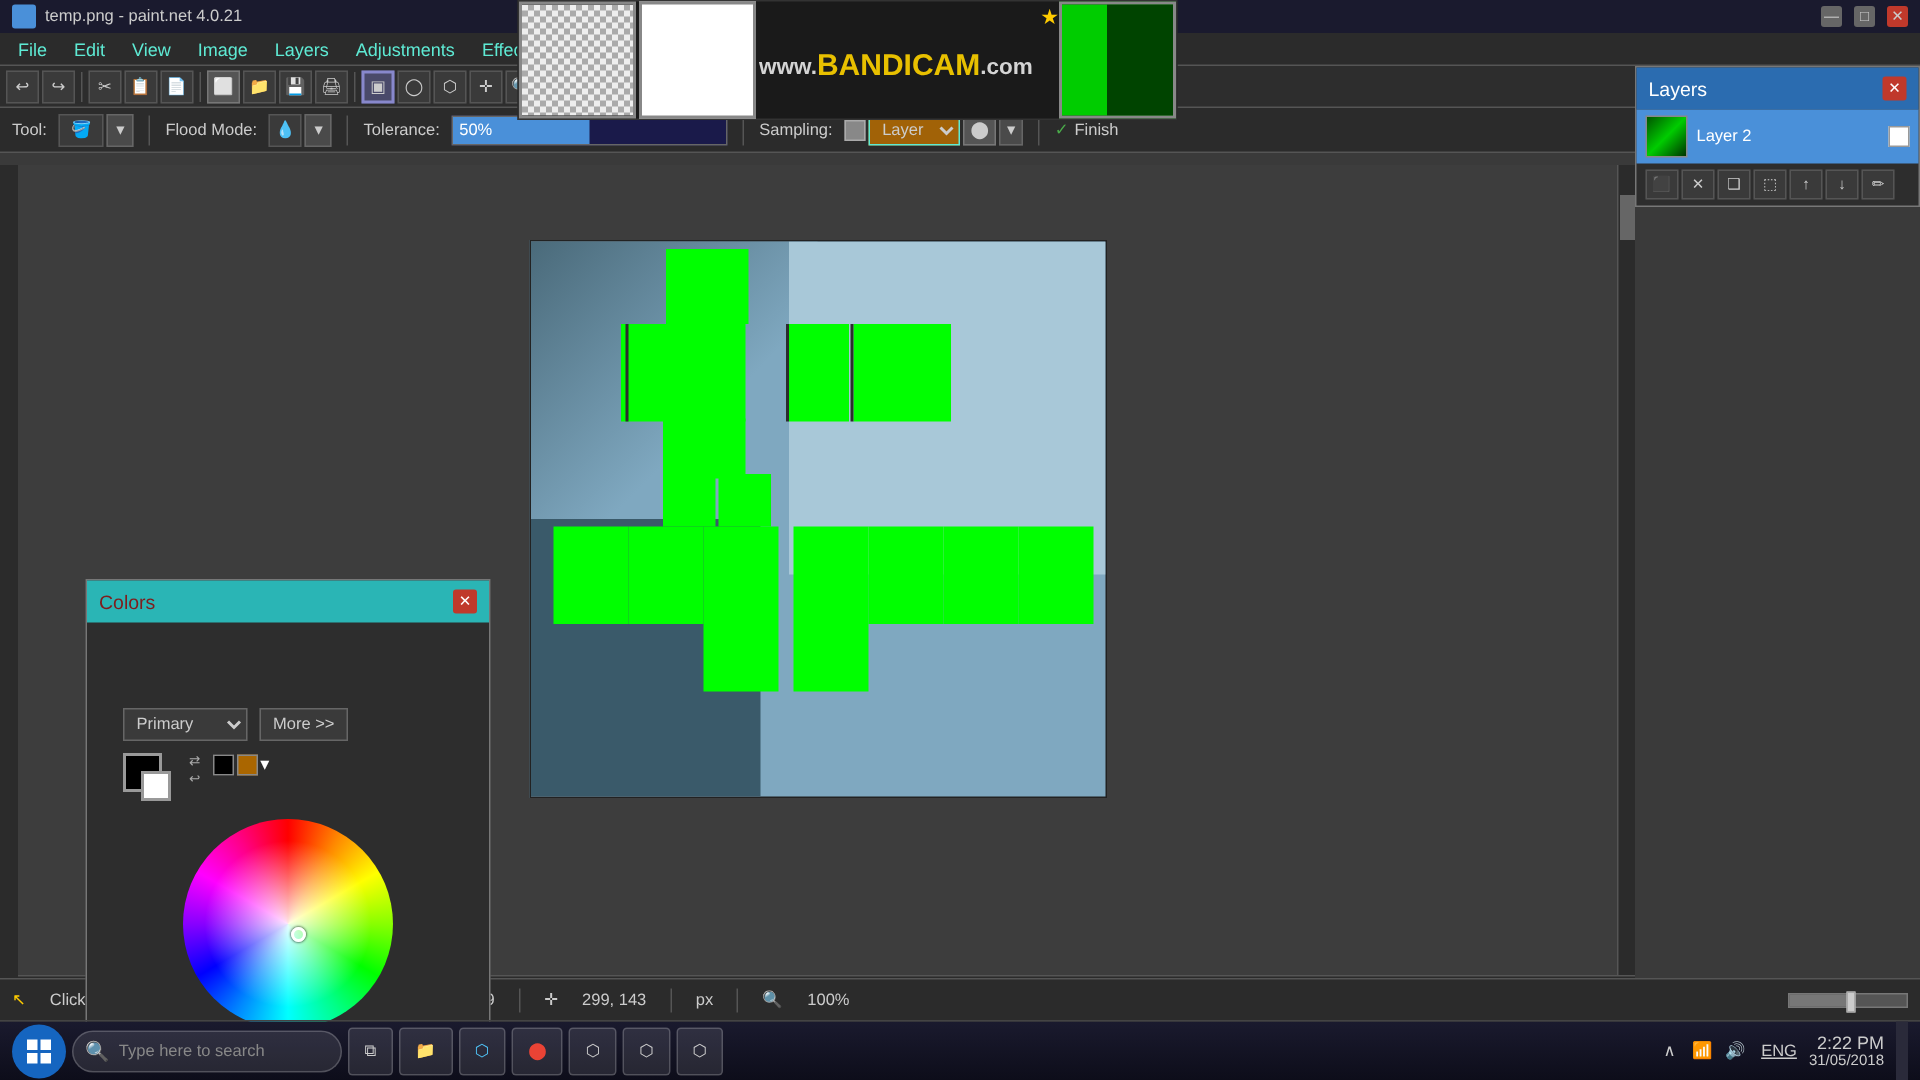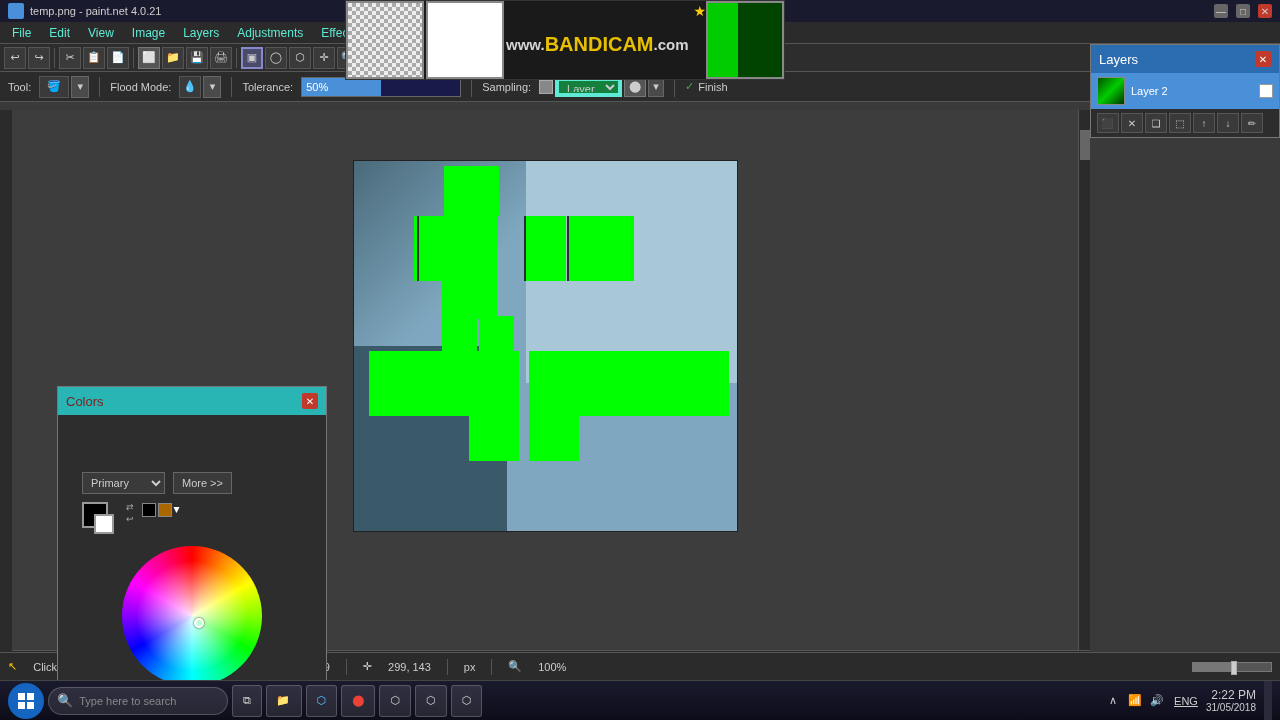--- a/index.html
+++ b/index.html
@@ -17,21 +17,21 @@
     .menu-item { padding: 2px 8px; cursor: pointer; font-size: 12px; color: #5eead4; }
 
     
     #toolbar { width: 100%; height: 30px; background: #2d2d2d; display: flex; align-items: center; padding: 0 4px; gap: 2px; border-bottom: 1px solid #555; }
     .tb-btn { width: 22px; height: 22px; background: #3a3a3a; border: 1px solid #555; cursor: pointer; display: flex; align-items: center; justify-content: center; font-size: 11px; color: #ccc; }
     .tb-sep { width: 1px; height: 20px; background: #555; margin: 0 2px; }
 
     
     #tool-options { width: 100%; height: 30px; background: #2b2b2b; display: flex; align-items: center; padding: 0 8px; gap: 8px; border-bottom: 1px solid #555; font-size: 11px; color: #ccc; }
     .tool-label { font-size: 11px; color: #ccc; }
-    .tool-select { background: #15803d; border: 4px solid #5eead4; color: #ccc; font-size: 11px; padding: 1px 4px; height: 20px; }
+    .tool-select { background: #a16207; border: 1px solid #5eead4; color: #ccc; font-size: 11px; padding: 1px 4px; height: 20px; }
 
     
     #canvas-area { flex: 1; background: #3d3d3d; position: relative; overflow: hidden; display: flex; align-items: center; justify-content: center; }
 
     
     #paint-canvas { position: relative; width: 385px; height: 372px; background: #b0c4d8; border: 1px solid #222; overflow: hidden; margin-top: 20px; }
 
     
     .green-rect { position: absolute; background: #00ff00; }
 
@@ -151,21 +151,21 @@
     <div style="width:18px;height:22px;border:1px solid #666;background:#4a4a4a;cursor:pointer;display:flex;align-items:center;justify-content:center;">▾</div>
   </div>
   <div class="tb-sep"></div>
   <span class="tool-label">Flood Mode:</span>
   <div style="display:flex;gap:2px;align-items:center;">
     <div class="tb-btn" style="width:22px;">💧</div>
     <div style="width:18px;height:22px;border:1px solid #666;background:#4a4a4a;cursor:pointer;display:flex;align-items:center;justify-content:center;">▾</div>
   </div>
   <div class="tb-sep"></div>
   <span class="tool-label">Tolerance:</span>
-  <div style="width:160px;height:20px;background:#1a1a4a;border:1px solid #666;position:relative;display:flex;align-items:center;">
+  <div style="width:184px;height:20px;background:#1a1a4a;border:1px solid #666;position:relative;display:flex;align-items:center;">
     <div style="width:50%;height:100%;background:#4a90d9;"></div>
     <span style="position:absolute;left:4px;font-size:11px;color:#fff;">50%</span>
   </div>
   <div class="tb-sep"></div>
   <span class="tool-label">Sampling:</span>
   <div style="display:flex;gap:2px;align-items:center;">
     <div style="width:14px;height:14px;background:#888;border:1px solid #aaa;"></div>
     <select class="tool-select">
       <option>Layer</option>
       <option>Image</option>

